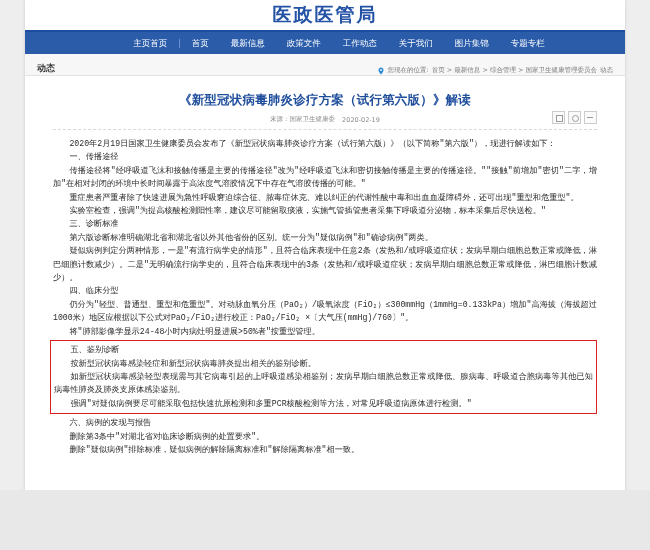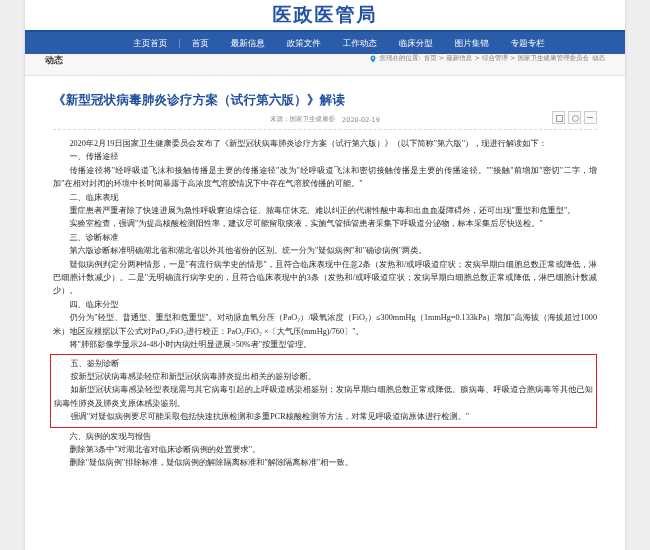--- a/index.html
+++ b/index.html
@@ -3,21 +3,21 @@
 <meta charset="utf-8">
 <style>
   html, body {
     margin: 0;
     padding: 0;
     background: #e8e8e8;
     font-family: "DejaVu Sans", "Liberation Sans", sans-serif;
   }
   .page {
     width: 650px;
-    height: 550px;
+    height: 490px;
     position: relative;
     overflow: hidden;
     background: #eeeeee;
   }
   .shell {
     position: absolute;
     left: 25px;
     top: 0;
     width: 600px;
     min-height: 550px;
@@ -62,22 +62,22 @@
   .nav-sep {
     color: #86a9da;
     font-size: 8px;
   }
   
   .crumb-bar {
     height: 22px;
     background: #f7f7f7;
     border-bottom: 1px solid #e3e3e3;
     display: flex;
-    align-items: flex-start;
-    padding: 0 16px;
+    align-items: flex-end;
+    padding: 0 8px;
     box-sizing: border-box;
   }
   .crumb-left {
     color: #333333;
     font-size: 9px;
     font-weight: bold;
     padding-left: 4px;
     white-space: nowrap;
   }
   .crumb-right {
@@ -93,21 +93,21 @@
   .home-pin {
     width: 8px;
     height: 8px;
     display: inline-block;
   }
   
   .article {
     padding: 10px 28px 10px 28px;
   }
   .art-title {
-    text-align: left;
+    text-align: center;
     color: #1f4e9c;
     font-size: 12.5px;
     font-weight: bold;
     margin: 6px 0 6px 0;
     letter-spacing: 0.2px;
   }
   .art-meta {
     display: flex;
     align-items: center;
     justify-content: center;
@@ -152,21 +152,21 @@
     height: 0;
     top: 5px;
     width: 6px;
     left: 2px;
   }
   .body-text {
     font-size: 8.2px;
     line-height: 13.4px;
     color: #2b2b2b;
     text-align: justify;
-    font-family: Liberation Serif, serif;
+    font-family: Liberation Mono, monospace;
     margin-top: 7px;
   }
   .body-text p {
     margin: 0;
     text-indent: 2em;
   }
   .highlight-box {
     border: 1.5px solid #d92020;
     padding: 2px 3px 3px 3px;
     margin: 2px 0 2px -3px;
@@ -182,21 +182,21 @@
       <div class="site-title">医政医管局</div>
     </div>
 
     <div class="nav">
       <span class="nav-item">主页首页</span>
       <span class="nav-sep">|</span>
       <span class="nav-item">首页</span>
       <span class="nav-item">最新信息</span>
       <span class="nav-item">政策文件</span>
       <span class="nav-item">工作动态</span>
-      <span class="nav-item">临床分型</span>
+      <span class="nav-item">关于我们</span>
       <span class="nav-item">图片集锦</span>
       <span class="nav-item">专题专栏</span>
     </div>
 
     <div class="crumb-bar">
       <span class="crumb-left">动态</span>
       <span class="crumb-right">
         <span class="home-pin">
           <svg width="8" height="8" viewBox="0 0 8 8">
               <path d="M4 0.5c-1.4 0-2.5 1.1-2.5 2.5 0 1.8 2.5 4.5 2.5 4.5s2.5-2.7 2.5-4.5C6.5 1.6 5.4 0.5 4 0.5z" fill="#2a8ad4"></path>
@@ -219,21 +219,20 @@
           <span class="tool-box"></span>
           <span class="tool-box round"></span>
           <span class="tool-box line"></span>
         </span>
       </div>
 
       <div class="body-text">
         <p>2020年2月19日国家卫生健康委员会发布了《新型冠状病毒肺炎诊疗方案（试行第六版）》（以下简称"第六版"），现进行解读如下：</p>
         <p>一、传播途径</p>
         <p>传播途径将"经呼吸道飞沫和接触传播是主要的传播途径"改为"经呼吸道飞沫和密切接触传播是主要的传播途径。""接触"前增加"密切"二字，增加"在相对封闭的环境中长时间暴露于高浓度气溶胶情况下中存在气溶胶传播的可能。"</p>
-        <p>二、临床表现</p>
         <p>重症患者严重者除了快速进展为急性呼吸窘迫综合征、脓毒症休克、难以纠正的代谢性酸中毒和出血血凝障碍外，还可出现"重型和危重型"。</p>
         <p>实验室检查，强调"为提高核酸检测阳性率，建议尽可能留取痰液，实施气管插管患者采集下呼吸道分泌物，标本采集后尽快送检。"</p>
         <p>三、诊断标准</p>
         <p>第六版诊断标准明确湖北省和湖北省以外其他省份的区别。统一分为"疑似病例"和"确诊病例"两类。</p>
         <p>疑似病例判定分两种情形，一是"有流行病学史的情形"，且符合临床表现中任意2条（发热和/或呼吸道症状；发病早期白细胞总数正常或降低，淋巴细胞计数减少）。二是"无明确流行病学史的，且符合临床表现中的3条（发热和/或呼吸道症状；发病早期白细胞总数正常或降低，淋巴细胞计数减少）。</p>
         <p>四、临床分型</p>
         <p>仍分为"轻型、普通型、重型和危重型"。对动脉血氧分压（PaO₂）/吸氧浓度（FiO₂）≤300mmHg（1mmHg=0.133kPa）增加"高海拔（海拔超过1000米）地区应根据以下公式对PaO₂/FiO₂进行校正：PaO₂/FiO₂ ×〔大气压(mmHg)/760〕"。</p>
         <p>将"肺部影像学显示24-48小时内病灶明显进展&gt;50%者"按重型管理。</p>
 
         <div class="highlight-box">

